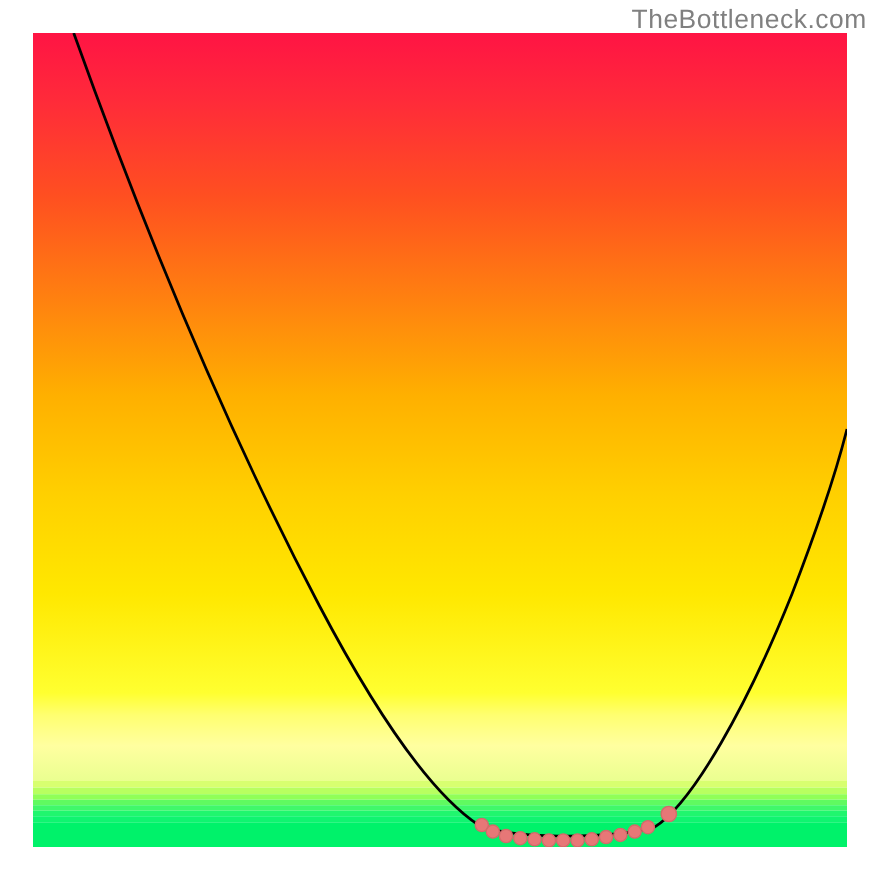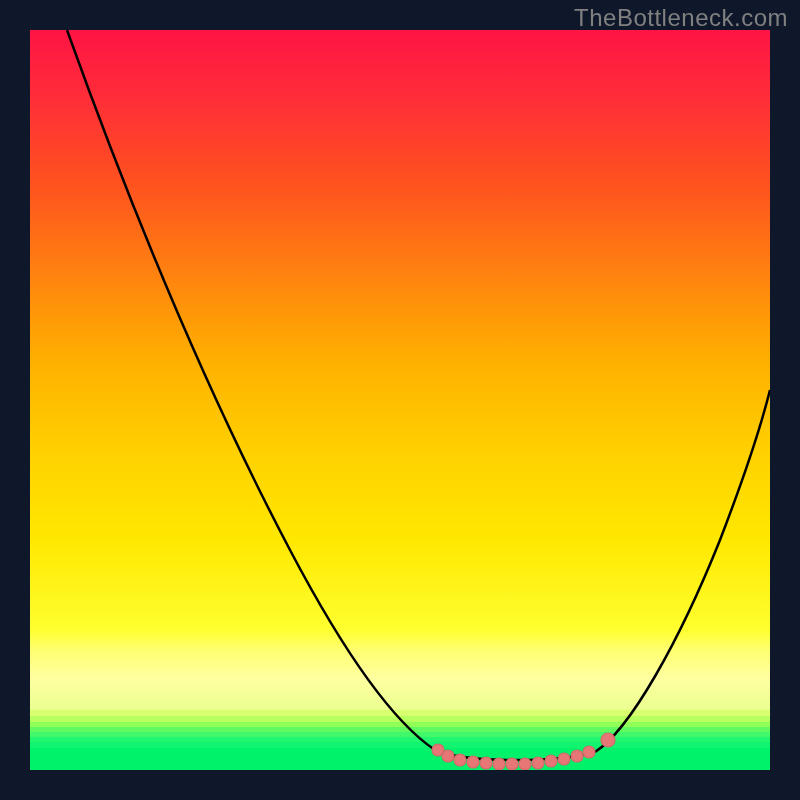--- a/index.html
+++ b/index.html
@@ -8,21 +8,21 @@
     width: 800px;
     height: 800px;
     background: #000;
     overflow: hidden;
     font-family: Arial, Helvetica, sans-serif;
   }
   .frame {
     position: relative;
     width: 800px;
     height: 800px;
-    background: #0f172a;
+    background: #ffffff;
   }
   .watermark {
     position: absolute;
     top: 4px;
     right: 12px;
     color: #808080;
     font-size: 24px;
     letter-spacing: 0.5px;
     z-index: 50;
   }

